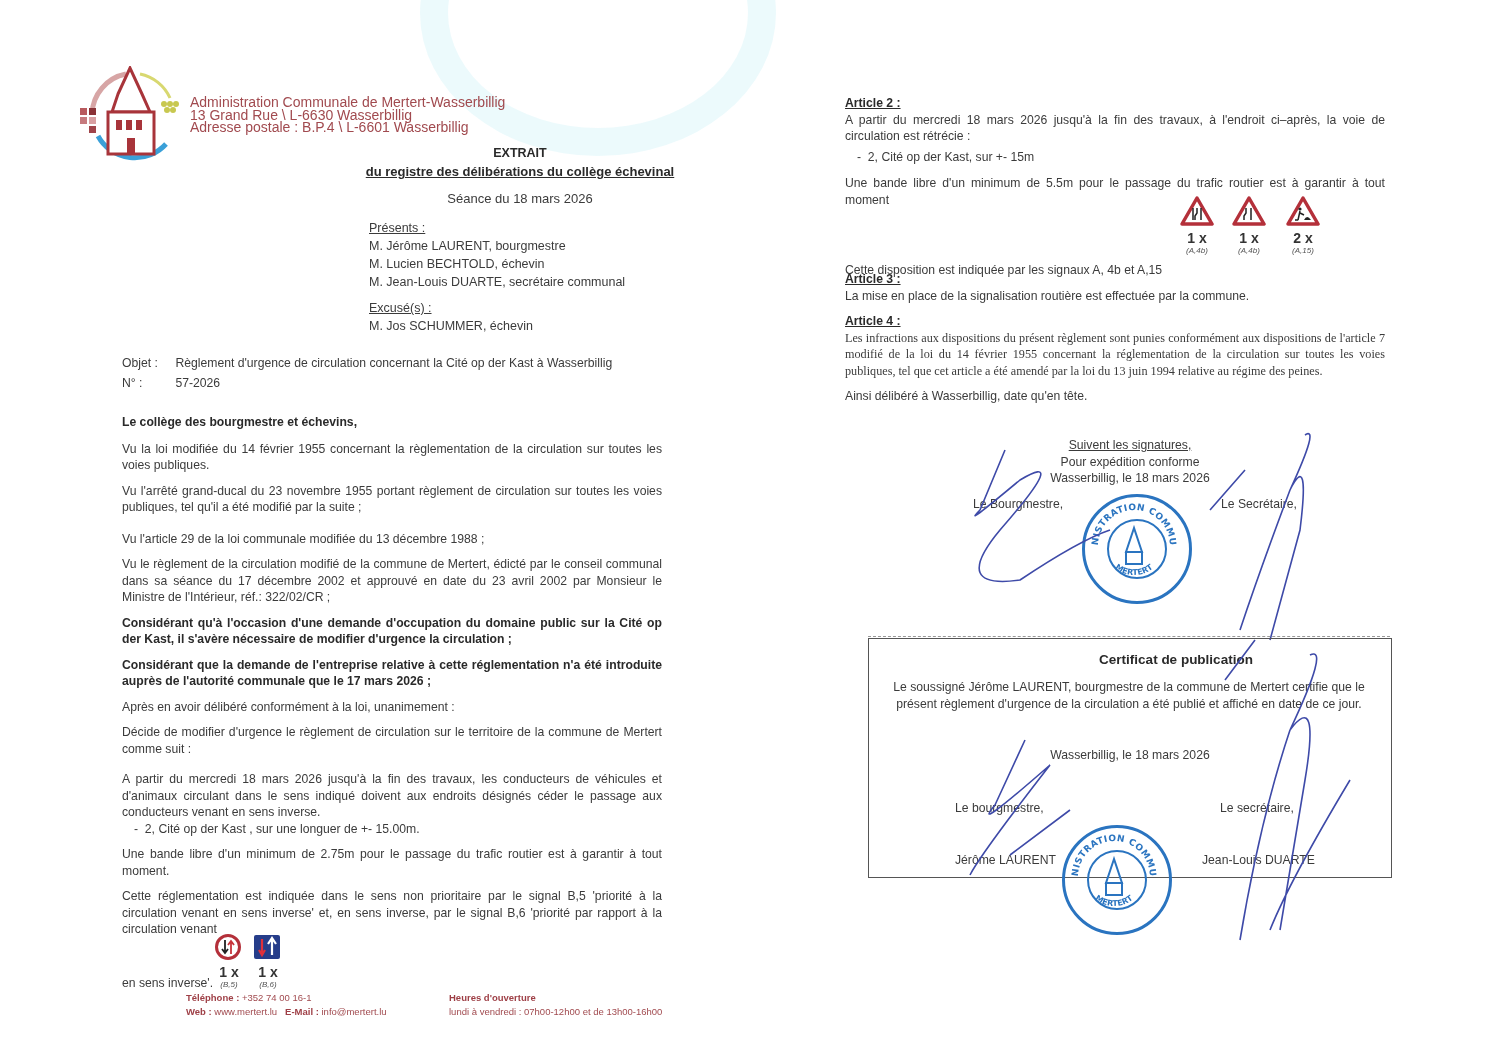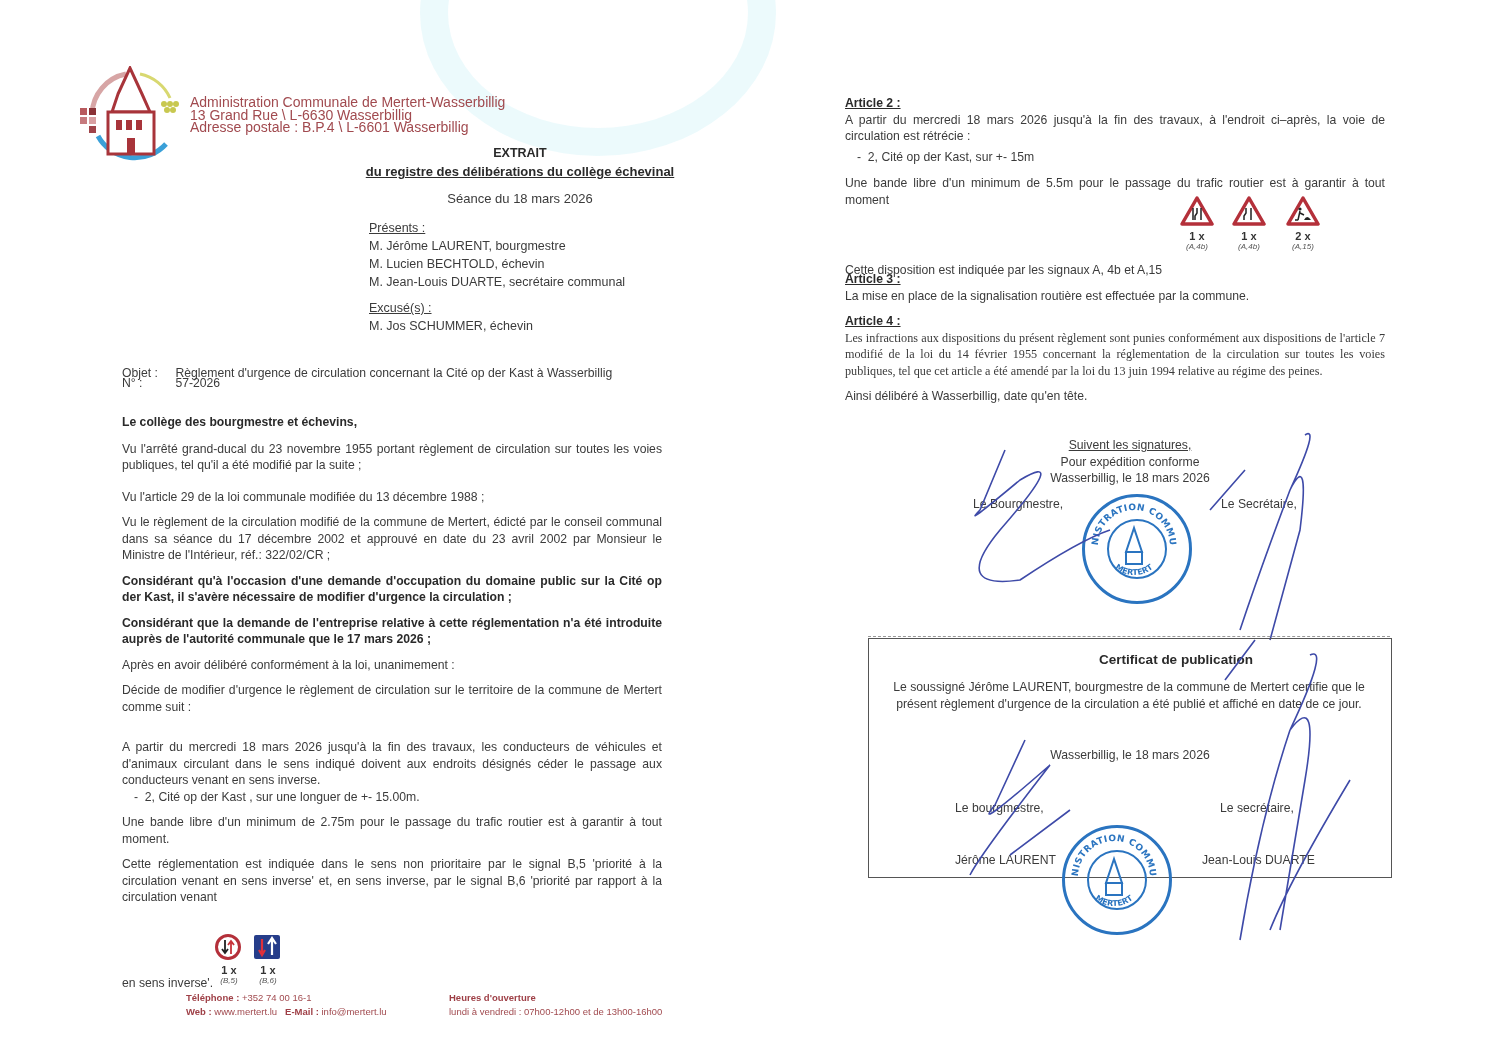--- a/index.html
+++ b/index.html
@@ -5,21 +5,21 @@
   html,body{margin:0;padding:0;background:#ffffff;}
   body{width:1497px;height:1058px;position:relative;overflow:hidden;font-family:"Liberation Sans",sans-serif;color:#3a3a3a;}
   .abs{position:absolute;}
   .watermark{position:absolute;border-radius:50%;border:28px solid rgba(200,240,246,0.35);}
   .p{font-size:12.2px;line-height:16.5px;color:#3b3b3b;}
   .j{text-align:justify;}
   .b{font-weight:bold;color:#2a2a2a;}
   .u{text-decoration:underline;}
   .hdr-text{font-size:14px;line-height:12.5px;color:#a14a4f;}
   .c{text-align:center;}
-  .sign-lbl{font-size:11px;font-weight:bold;text-align:center;color:#333;}
+  .sign-lbl{font-size:14px;font-weight:bold;text-align:center;color:#333;}
   .sign-code{font-size:8px;font-style:italic;text-align:center;color:#555;}
   .footer{font-size:9.5px;line-height:13.5px;color:#a14a4f;}
   .footer b{color:#9e3f46;}
   .cert-box{position:absolute;left:868px;top:638px;width:522px;height:238px;border:1px solid #555;}
   .cert-top{position:absolute;left:868px;top:636px;width:522px;border-top:1px dashed #999;}
   .stamp{position:absolute;border:3px solid #2a74c0;border-radius:50%;color:#2a74c0;}
   .stamp .inner{position:absolute;border:2px solid #2a74c0;border-radius:50%;}
   svg.sig{position:absolute;overflow:visible;}
 </style>
 </head>
@@ -63,37 +63,38 @@
 <div class="abs p" style="left:369px;top:219px;width:300px;font-size:12.5px;line-height:18px;">
   <div class="u">Présents :</div>
   <div>M. Jérôme LAURENT, bourgmestre</div>
   <div>M. Lucien BECHTOLD, échevin</div>
   <div>M. Jean-Louis DUARTE, secrétaire communal</div>
   <div class="u" style="margin-top:8px;">Excusé(s) :</div>
   <div>M. Jos SCHUMMER, échevin</div>
 </div>
 
 <div class="abs p" style="left:122px;top:355px;width:560px;">
-  <span style="display:inline-block;width:50px;margin-top:10px;">Objet :</span>
+  <span style="display:inline-block;width:50px;">Objet :</span>
   <span>Règlement d'urgence de circulation concernant la Cité op der Kast à Wasserbillig</span>
 </div>
 <div class="abs p" style="left:122px;top:375px;width:300px;">
   <span style="display:inline-block;width:50px;">N° :</span>
   <span>57-2026</span>
 </div>
 
 <div class="abs p j" style="left:122px;top:414px;width:540px;">
   <div class="b" style="margin-bottom:10px;">Le collège des bourgmestre et échevins,</div>
+  <div style="margin-bottom:9px;">Vu la loi modifiée du 14 février 1955 concernant la règlementation de la circulation sur toutes les voies publiques.</div>
   <div style="margin-bottom:15px;">Vu l'arrêté grand-ducal du 23 novembre 1955 portant règlement de circulation sur toutes les voies publiques, tel qu'il a été modifié par la suite ;</div>
   <div style="margin-bottom:9px;">Vu l'article 29 de la loi communale modifiée du 13 décembre 1988 ;</div>
   <div style="margin-bottom:9px;">Vu le règlement de la circulation modifié de la commune de Mertert, édicté par le conseil communal dans sa séance du 17 décembre 2002 et approuvé en date du 23 avril 2002 par Monsieur le Ministre de l'Intérieur, réf.: 322/02/CR ;</div>
   <div class="b" style="margin-bottom:9px;">Considérant qu'à l'occasion d'une demande d'occupation du domaine public sur la Cité op der Kast, il s'avère nécessaire de modifier d'urgence la circulation ;</div>
   <div class="b" style="margin-bottom:9px;">Considérant que la demande de l'entreprise relative à cette réglementation n'a été introduite auprès de l'autorité communale que le 17 mars 2026 ;</div>
   <div style="margin-bottom:9px;">Après en avoir délibéré conformément à la loi, unanimement :</div>
-  <div style="margin-bottom:24px;">Décide de modifier d'urgence le règlement de circulation sur le territoire de la commune de Mertert comme suit :</div>
+  <div style="margin-bottom:14px;">Décide de modifier d'urgence le règlement de circulation sur le territoire de la commune de Mertert comme suit :</div>
   <div>A partir du mercredi 18 mars 2026 jusqu'à la fin des travaux, les conducteurs de véhicules et d'animaux circulant dans le sens indiqué doivent aux endroits désignés céder le passage aux conducteurs venant en sens inverse.</div>
   <div style="padding-left:12px;">
     <span>-&nbsp;&nbsp;</span><span>2, Cité op der Kast , sur une longuer de +- 15.00m.</span>
   </div>
   <div style="margin-top:9px;margin-bottom:9px;">Une bande libre d'un minimum de 2.75m pour le passage du trafic routier est à garantir à tout moment.</div>
   <div>Cette réglementation est indiquée dans le sens non prioritaire par le signal B,5 'priorité à la circulation venant en sens inverse' et, en sens inverse, par le signal B,6 'priorité par rapport à la circulation venant</div>
 </div>
 
 <div class="abs" style="left:215px;top:934px;width:28px;">
   <svg width="26" height="26" viewBox="0 0 26 26">

